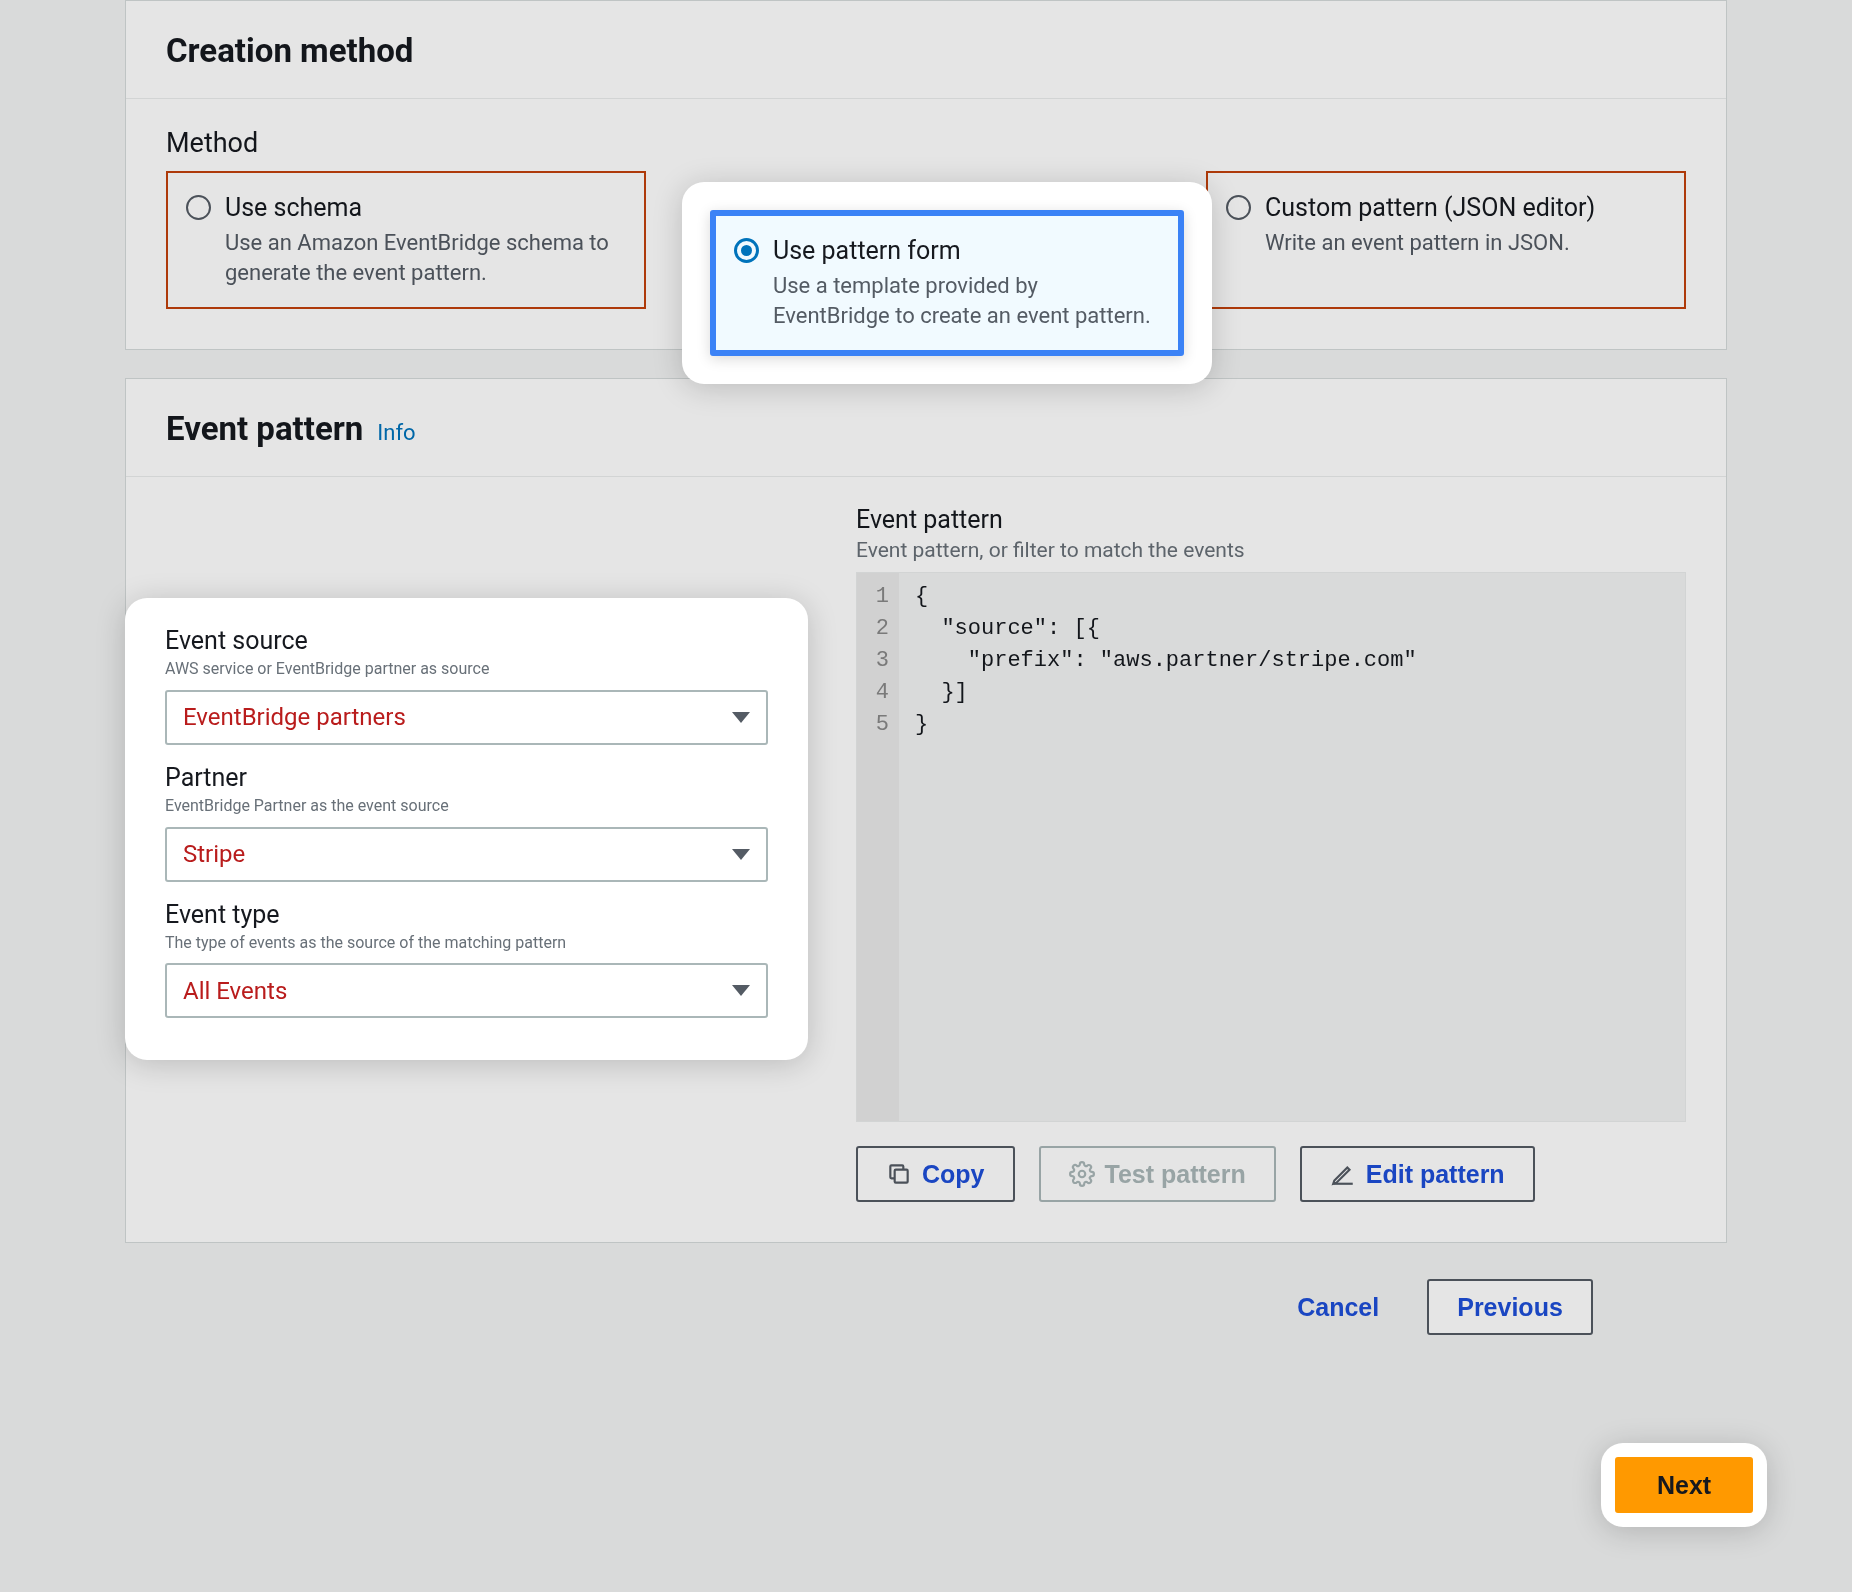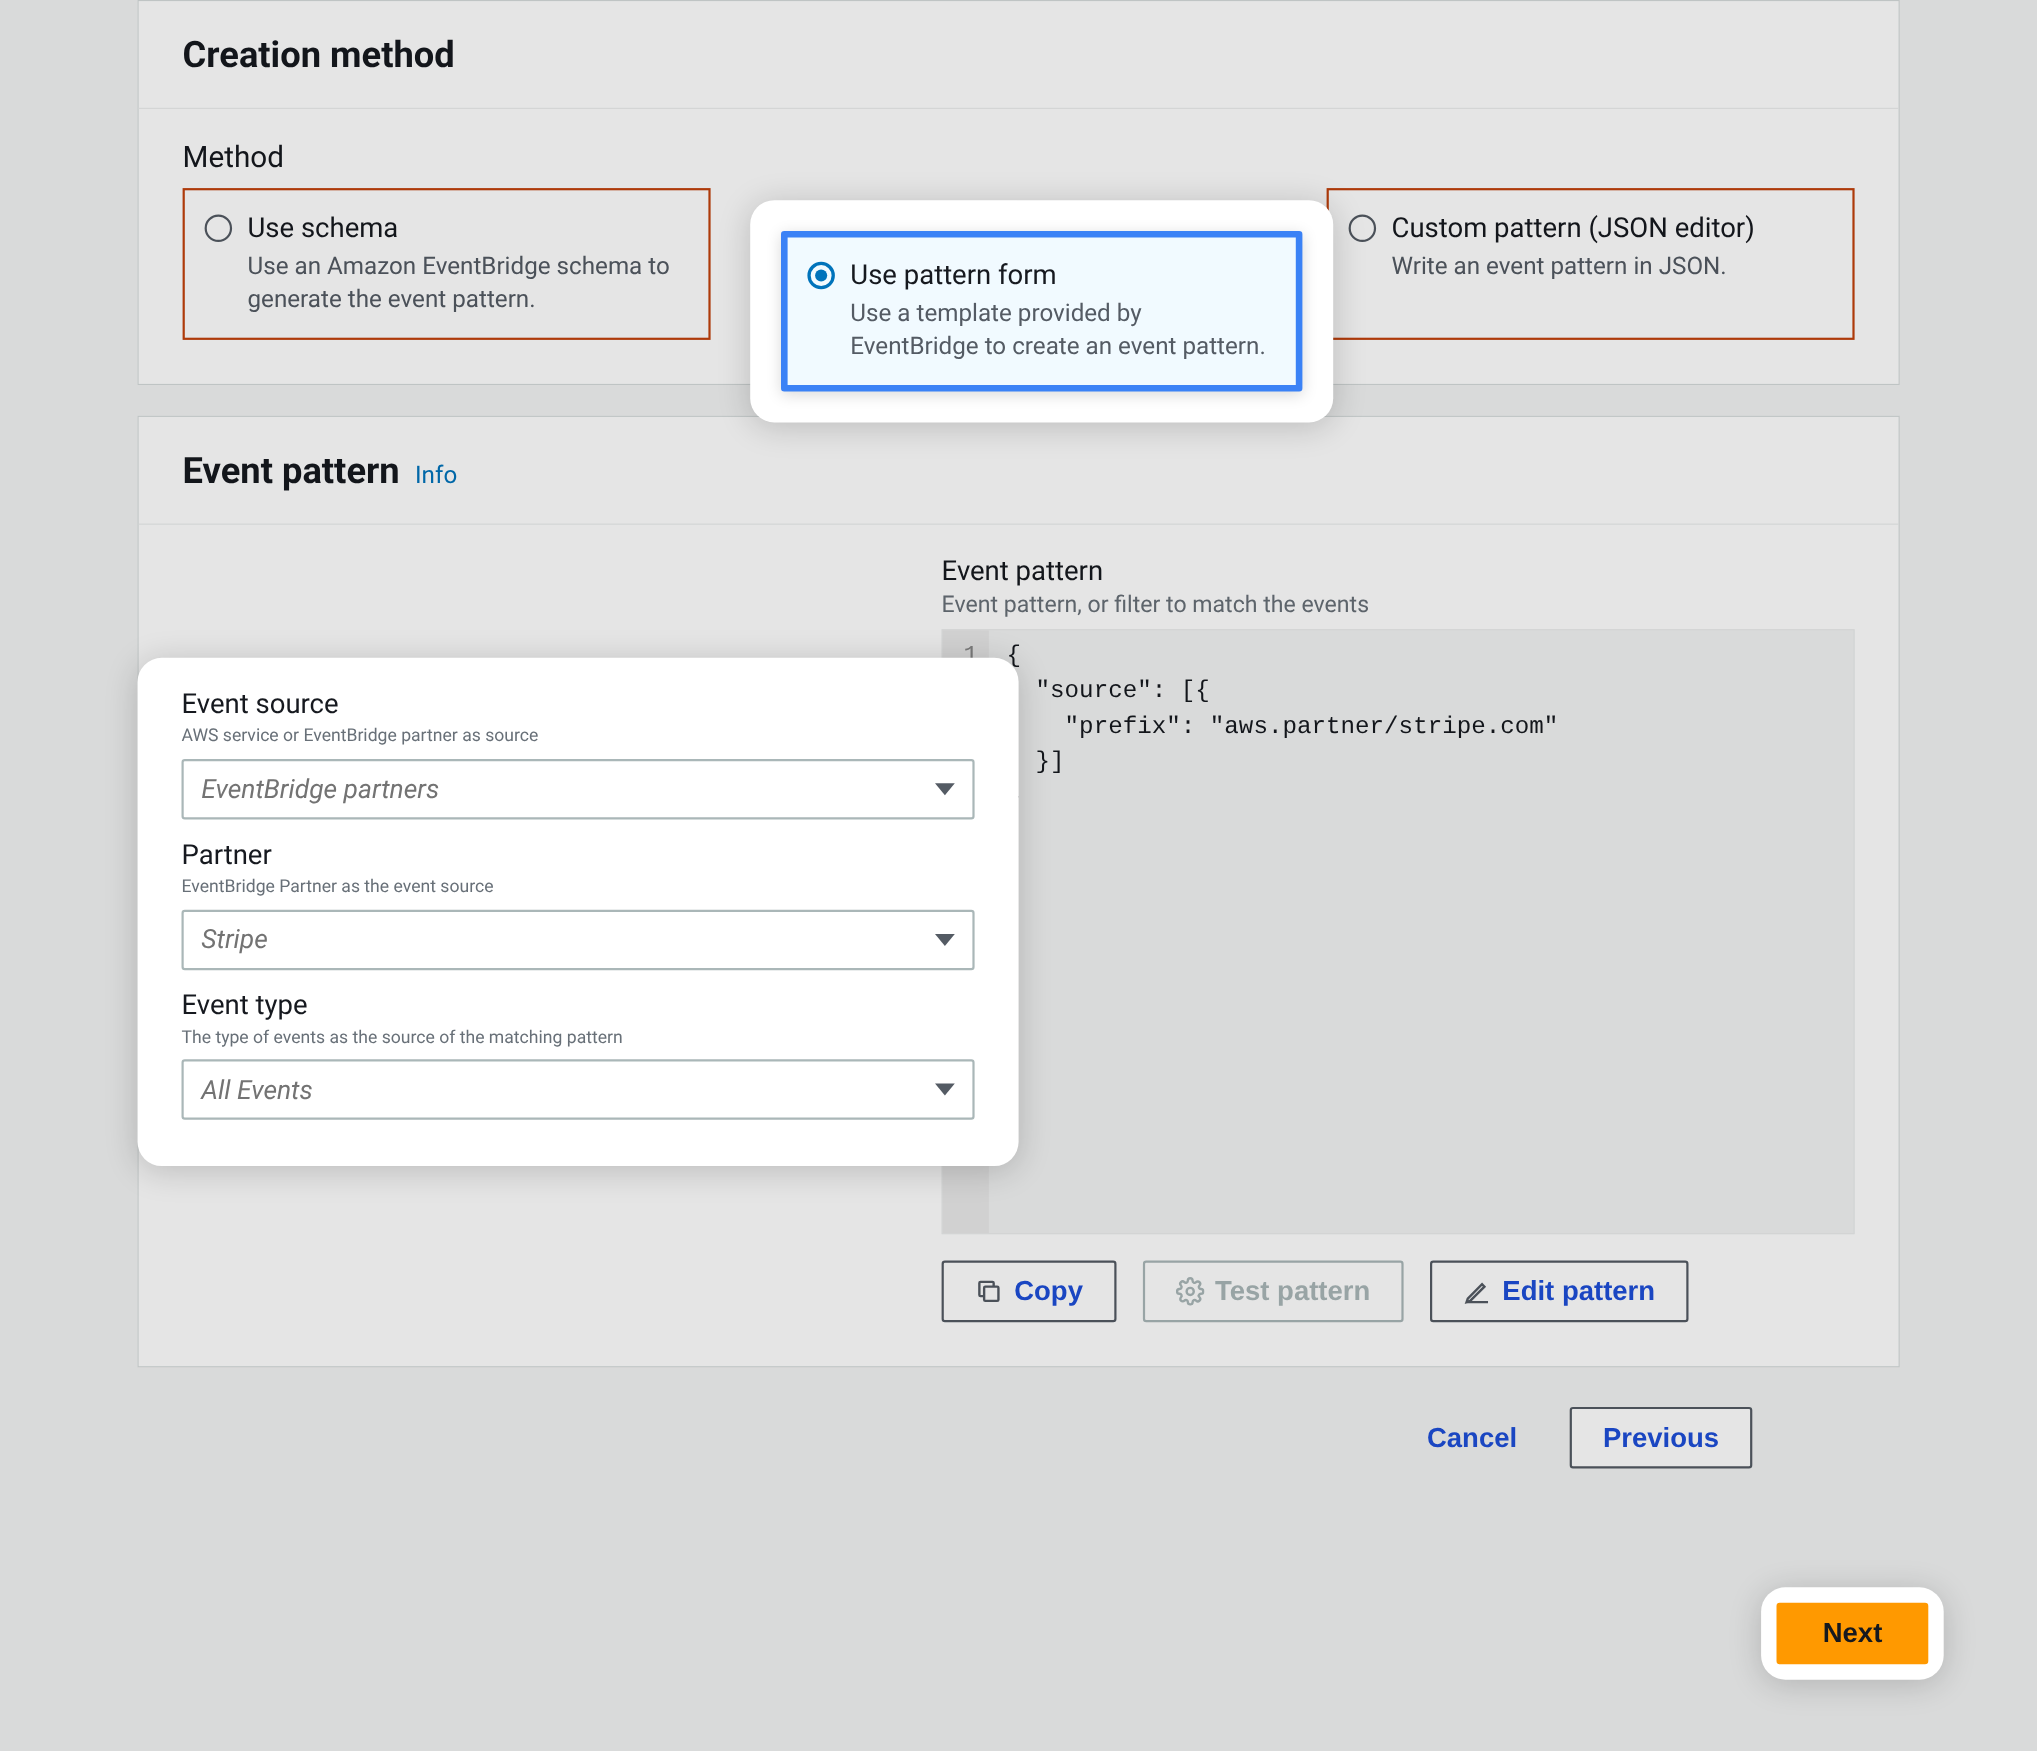--- a/index.html
+++ b/index.html
@@ -122,23 +122,22 @@
     .dropdown {
       display: flex;
       align-items: center;
       justify-content: space-between;
       border: 2px solid #aab7b8;
       border-radius: 3px;
       height: 55px;
       padding: 0 16px;
       background: #fff;
       font-size: 24px;
-      color: #737373;
+      color: #b91c1c;
       cursor: pointer;
-      font-style: italic;
     }
     .caret-down {
       width: 0; height: 0;
       border-left: 9px solid transparent;
       border-right: 9px solid transparent;
       border-top: 11px solid #545b64;
     }
     .pattern-col {}
     .pattern-label {
       font-size: 25px;
@@ -365,21 +364,21 @@
     <span class="radio-outer">
         <span class="radio-inner"></span>
       </span>
     <span class="radio-texts">
       <div class="radio-title">Use pattern form</div>
       <div class="radio-desc">Use a template provided by EventBridge to create an event pattern.</div>
     </span>
   </label>
 </div>
 
-<div class="highlight-cutout hi-form-col" style="top:598px; left:125px; width:801px;">
+<div class="highlight-cutout hi-form-col" style="top:598px; left:125px; width:683px;">
   <div class="field-group">
     <div class="field-label">Event source</div>
     <div class="field-hint">AWS service or EventBridge partner as source</div>
     <div class="dropdown">
       <span>EventBridge partners</span>
       <span class="caret-down"></span>
     </div>
   </div>
   <div class="field-group">
     <div class="field-label">Partner</div>

